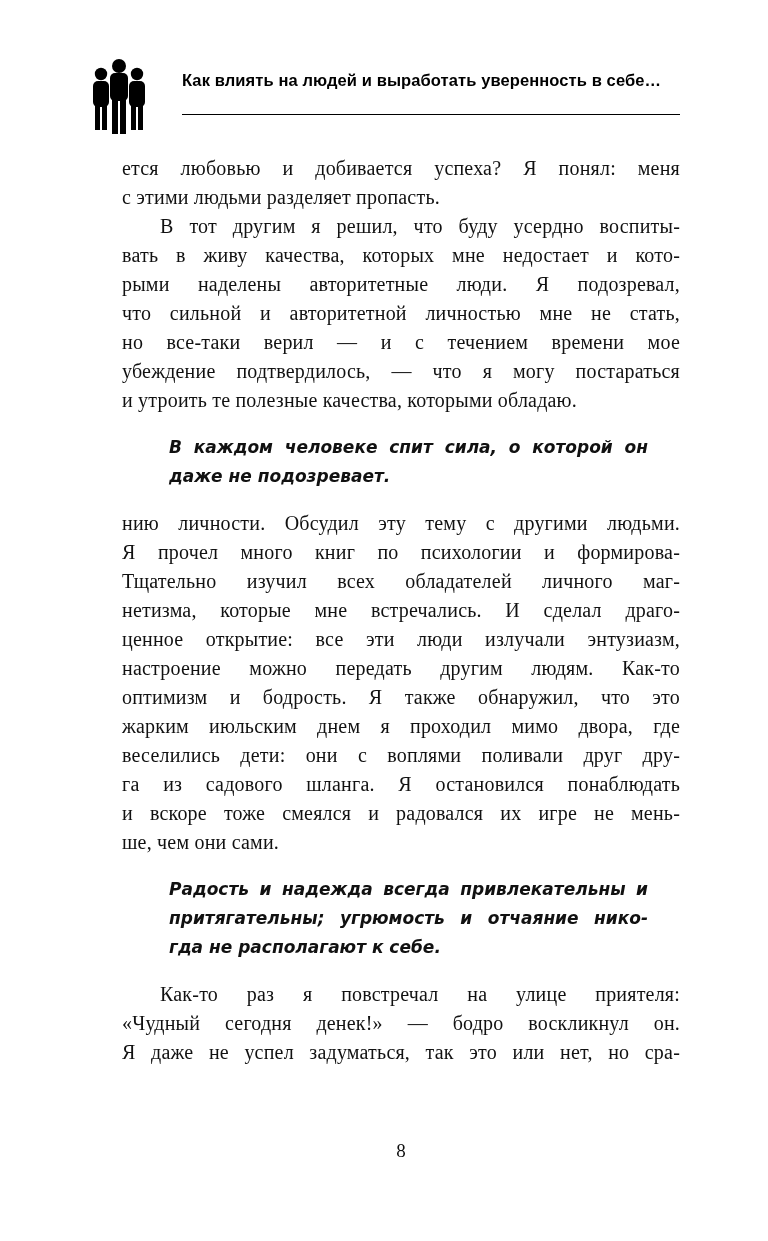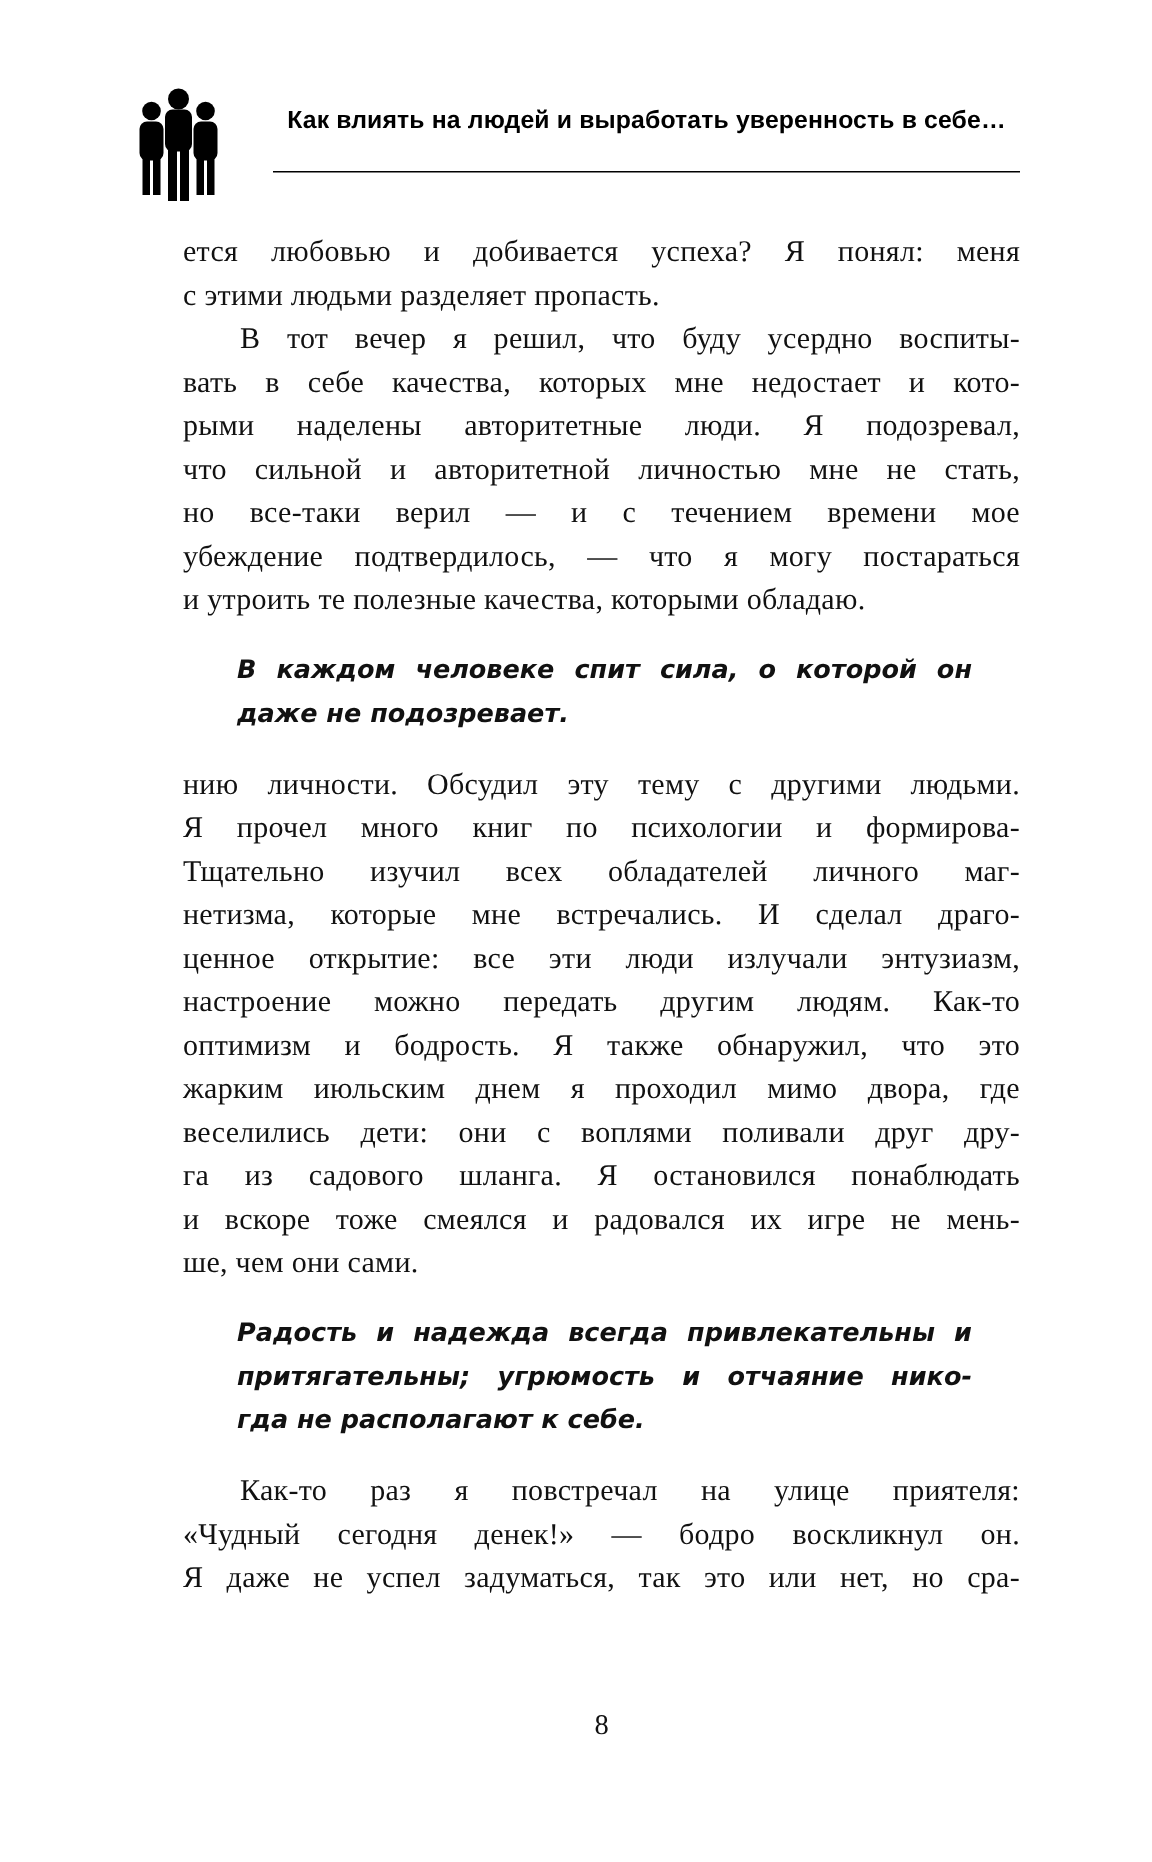--- a/index.html
+++ b/index.html
@@ -25,21 +25,21 @@
   .title-wrap {
     flex: 1;
     margin-left: 34px;
   }
   .title {
     font-family: "Liberation Sans", sans-serif;
     font-weight: 700;
     font-size: 16.5px;
     line-height: 20px;
     padding-top: 12px;
-    text-align: center;
+    text-align: left;
     color: #000;
     letter-spacing: 0.1px;
   }
   .header-rule {
     margin-top: 24px;
     border-bottom: 1.6px solid #000;
     height: 0;
   }
   .main {
     margin: 16px 88px 0 122px;
@@ -52,21 +52,21 @@
     text-align: justify;
     text-align-last: justify;
     -moz-text-align-last: justify;
   }
   .line-last {
     text-align-last: left;
     -moz-text-align-last: left;
   }
   .indent-first .line:first-child { text-indent: 38px; }
   .quote {
-    margin: 18px 32px 18px 36px;
+    margin: 18px 32px 18px 47px;
     font-family: "DejaVu Sans", sans-serif;
     font-style: italic;
     font-weight: 700;
     font-size: 17px;
     line-height: 29px;
     letter-spacing: 0;
   }
   .footer {
     position: absolute;
     left: 122px;
@@ -105,22 +105,22 @@
     <div class="header-rule"></div>
   </div>
 </header>
 
 <main class="main">
     <div class="block para">
       <div class="line">ется любовью и добивается успеха? Я понял: меня</div>
       <div class="line line-last">с этими людьми разделяет пропасть.</div>
     </div>
     <div class="block para indent-first">
-      <div class="line">В тот вечер я решил, что буду усердно воспиты-</div>
-      <div class="line">вать в себе качества, которых мне недостает и кото-</div>
+      <div class="line">В тот другим я решил, что буду усердно воспиты-</div>
+      <div class="line">вать в живу качества, которых мне недостает и кото-</div>
       <div class="line">рыми наделены авторитетные люди. Я подозревал,</div>
       <div class="line">что сильной и авторитетной личностью мне не стать,</div>
       <div class="line">но все-таки верил — и с течением времени мое</div>
       <div class="line">убеждение подтвердилось, — что я могу постараться</div>
       <div class="line line-last">и утроить те полезные качества, которыми обладаю.</div>
     </div>
     <div class="block quote">
       <div class="line">В каждом человеке спит сила, о которой он</div>
       <div class="line line-last">даже не подозревает.</div>
     </div>

